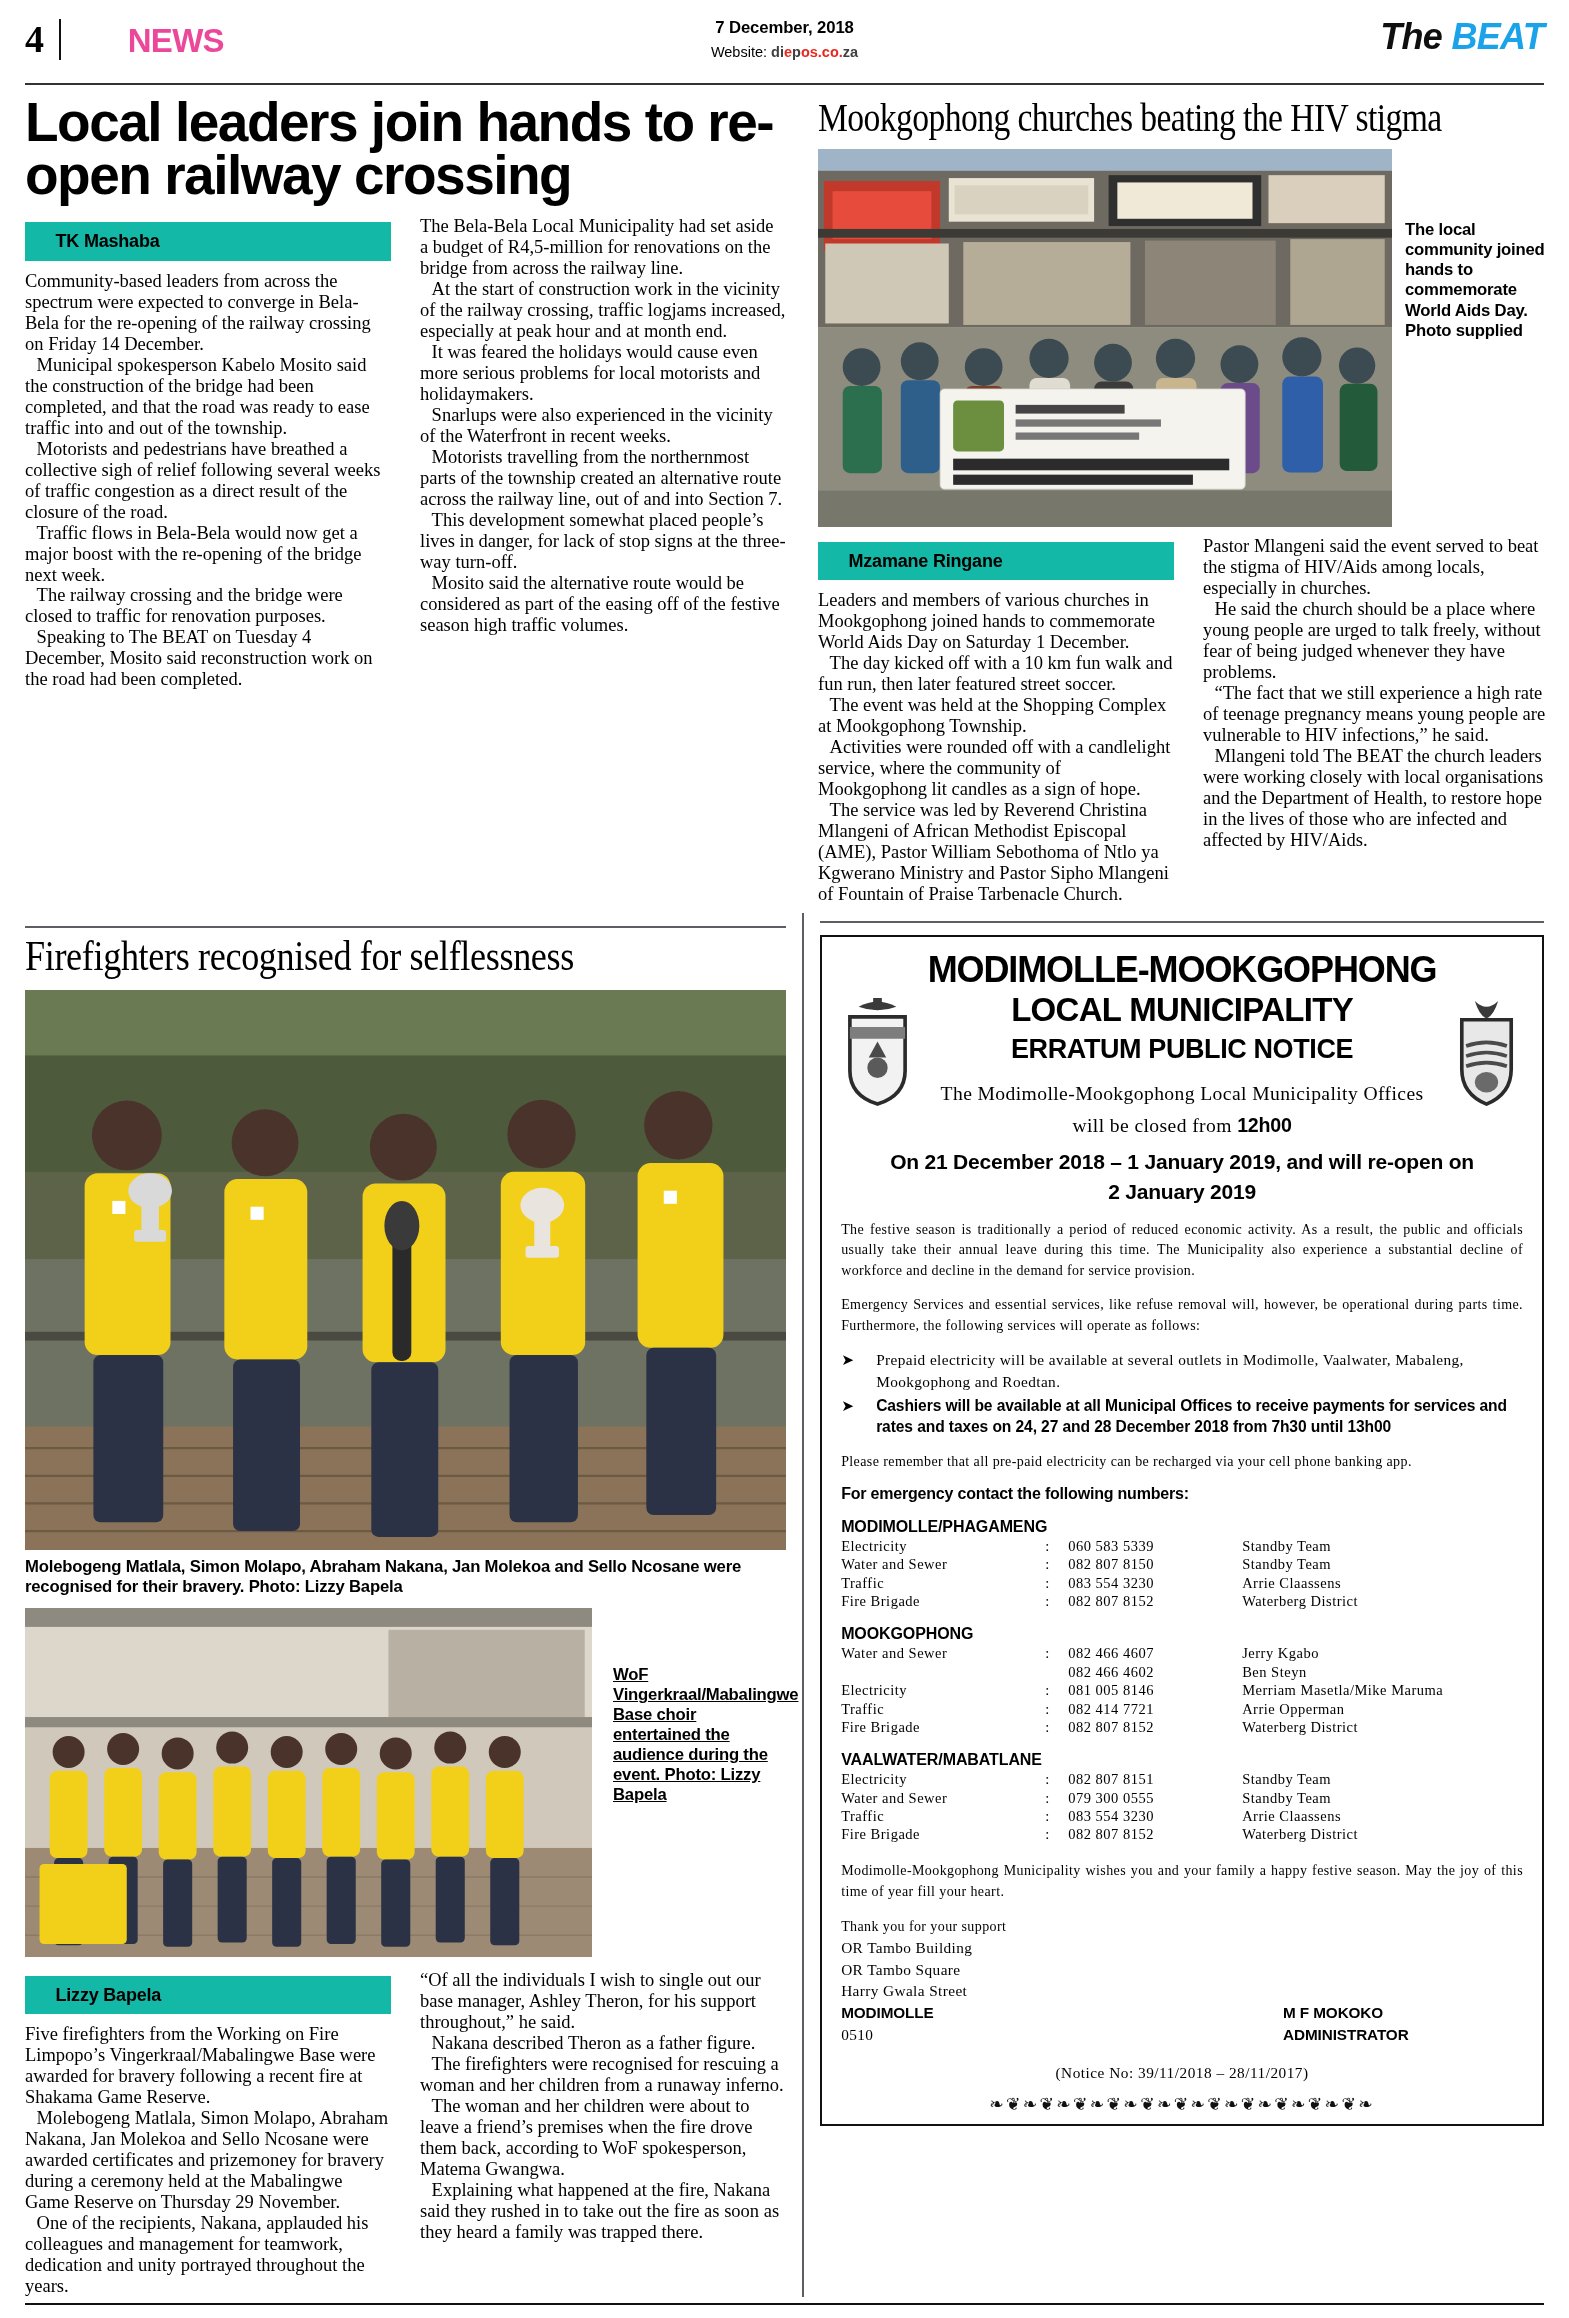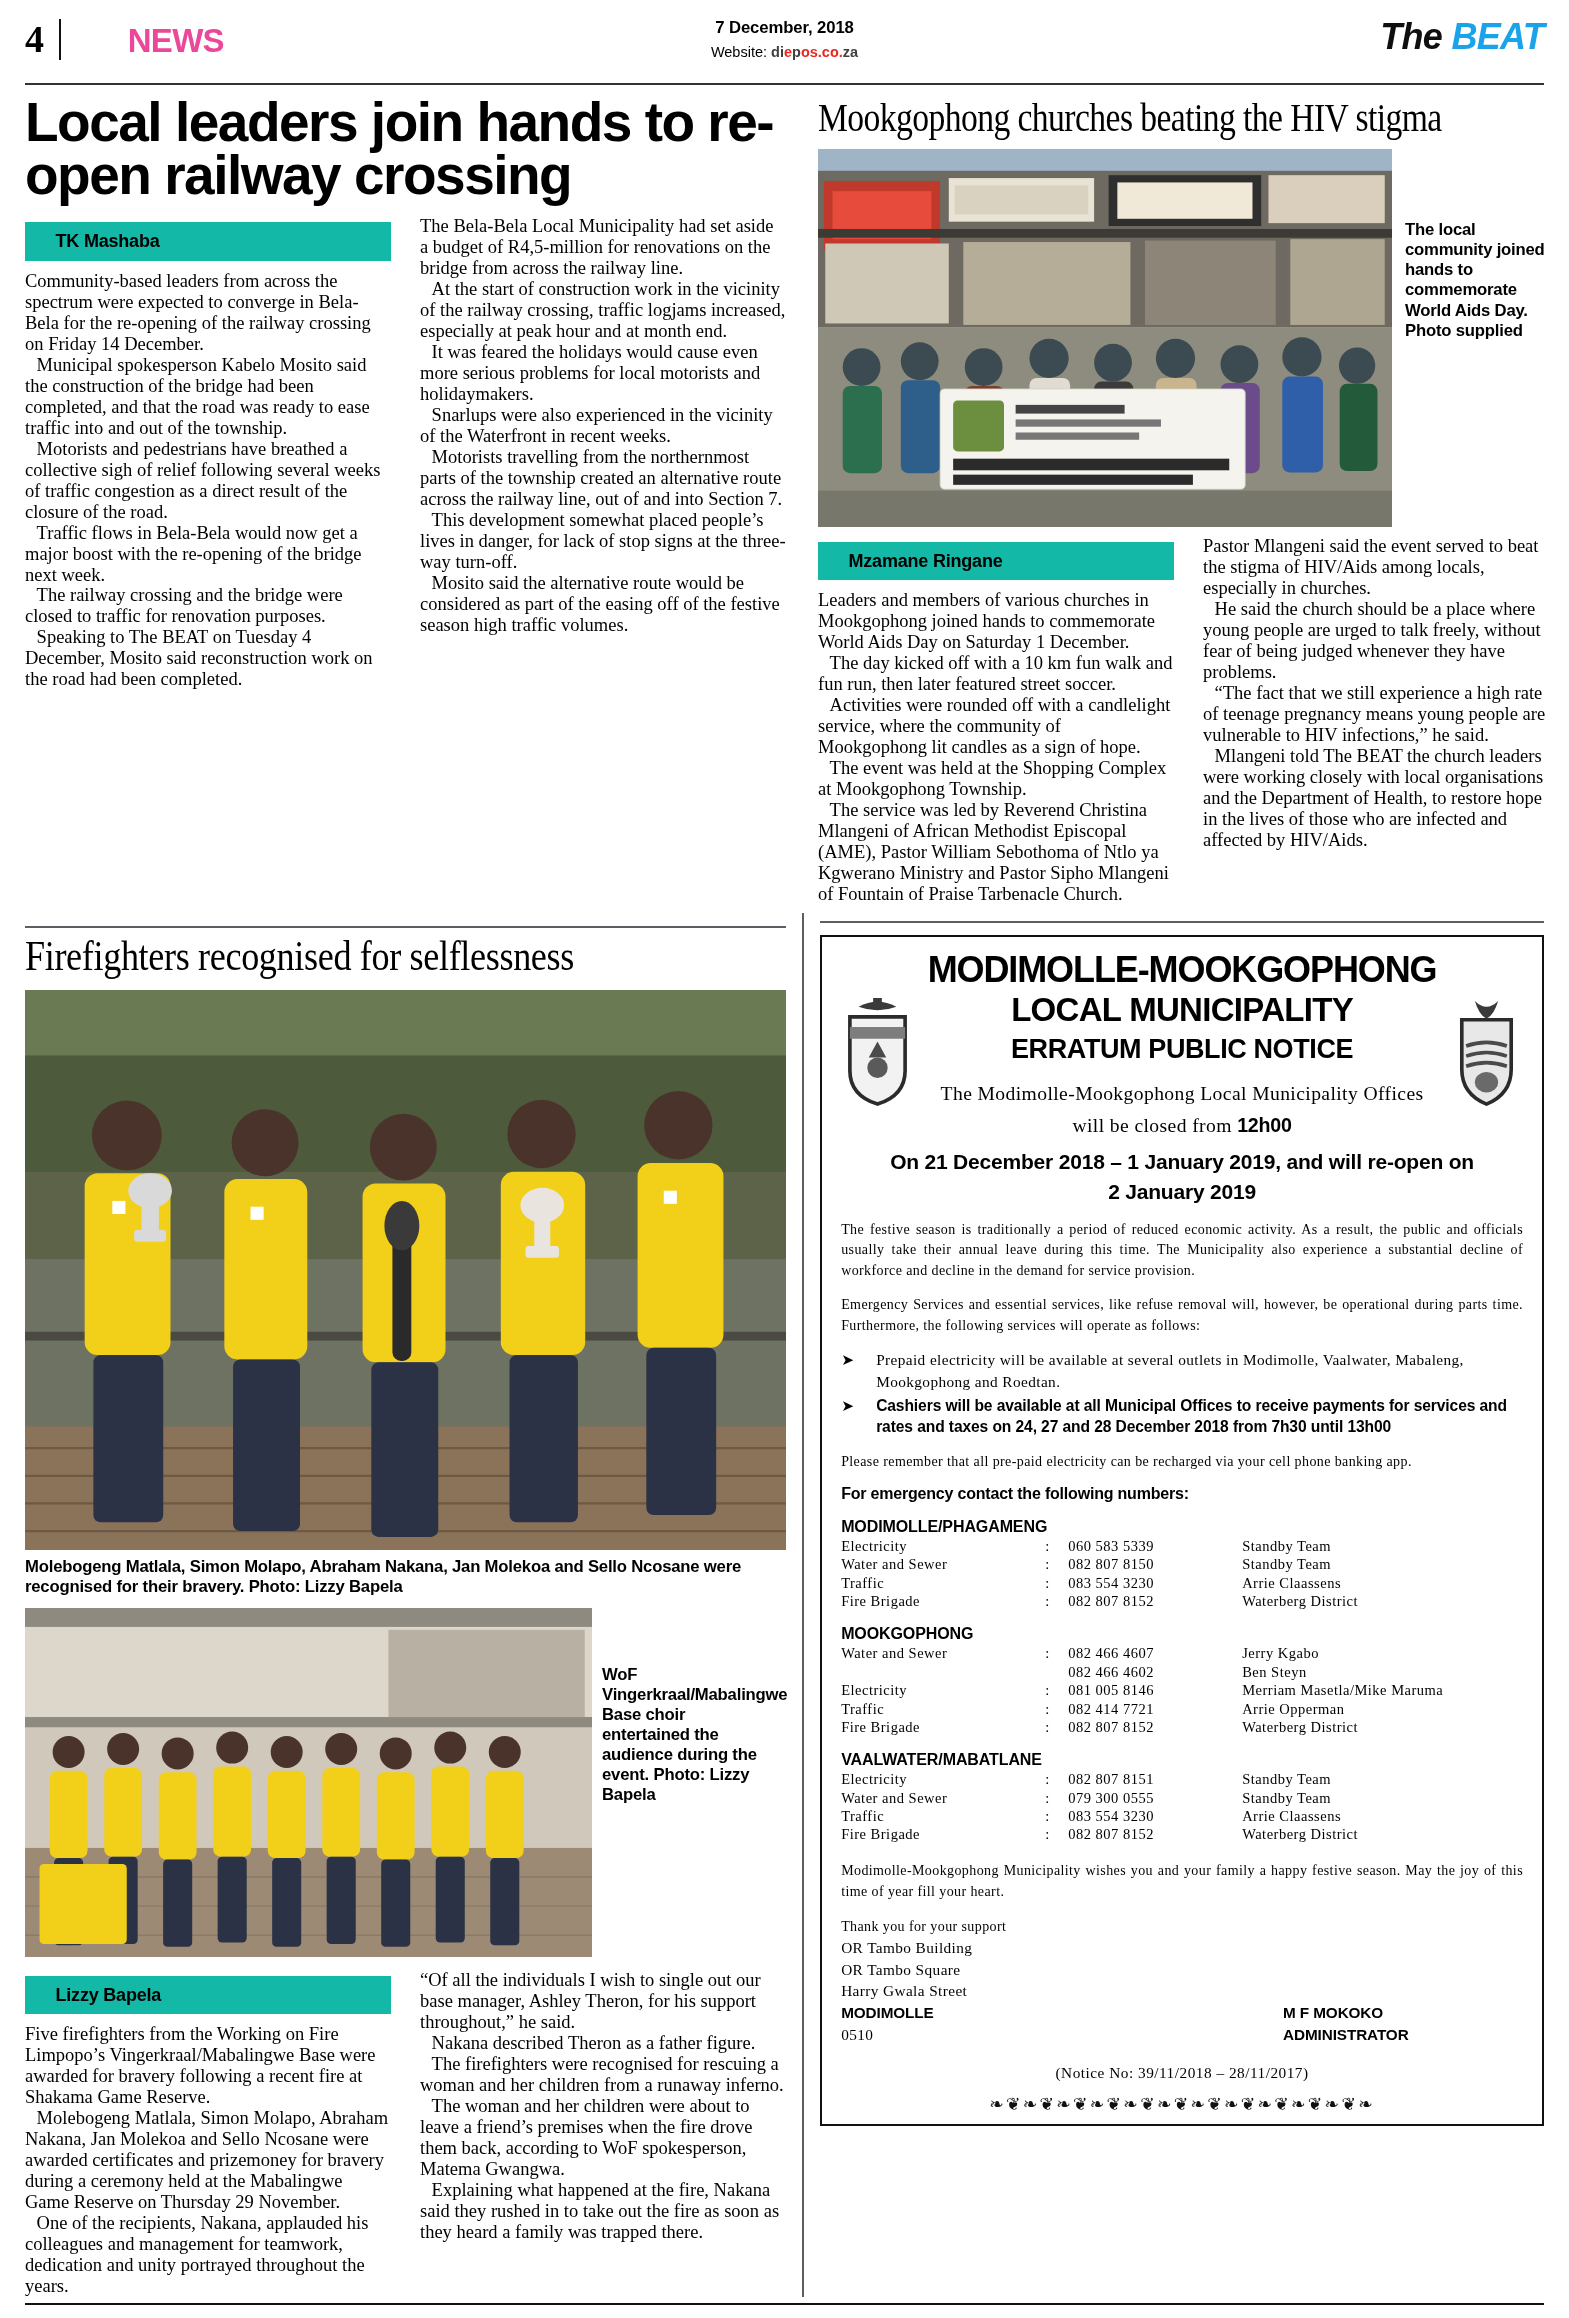--- a/index.html
+++ b/index.html
@@ -242,22 +242,22 @@
 
         <div class="cap-side" style="width:154px;padding-top:71px;">The local community joined hands to commemorate World Aids Day. Photo supplied</div>
       </div>
 
       <div style="display:flex; gap:29px; margin-top:8.7px;">
         <div style="width:356px;">
           <div class="byline">Mzamane Ringane</div>
           <div class="bodycol">
             <p>Leaders and members of various churches in Mookgophong joined hands to commemorate World Aids Day on Saturday 1 December.</p>
             <p>The day kicked off with a 10 km fun walk and fun run, then later featured street soccer.</p>
+            <p>The event was held at the Shopping Complex at Mookgophong Township.</p>
             <p>Activities were rounded off with a candlelight service, where the community of Mookgophong lit candles as a sign of hope.</p>
-            <p>The event was held at the Shopping Complex at Mookgophong Township.</p>
             <p>The service was led by Reverend Christina Mlangeni of African Methodist Episcopal (AME), Pastor William Sebothoma of Ntlo ya Kgwerano Ministry and Pastor Sipho Mlangeni of Fountain of Praise Tarbenacle Church.</p>
           </div>
         </div>
         <div style="width:356px;">
           <div class="bodycol">
             <p>Pastor Mlangeni said the event served to beat the stigma of HIV/Aids among locals, especially in churches.</p>
             <p>He said the church should be a place where young people are urged to talk freely, without fear of being judged whenever they have problems.</p>
             <p>“The fact that we still experience a high rate of teenage pregnancy means young people are vulnerable to HIV infections,” he said.</p>
             <p>Mlangeni told The BEAT the church leaders were working closely with local organisations and the Department of Health, to restore hope in the lives of those who are infected and affected by HIV/Aids.</p>
           </div>
@@ -332,21 +332,21 @@
             <rect x="700" y="302" width="22" height="52"></rect>
             <ellipse cx="711" cy="296" rx="30" ry="24"></ellipse>
           </g>
 
           <rect x="505" y="330" width="26" height="180" rx="12" fill="#2a2a2a"></rect>
           <ellipse cx="518" cy="324" rx="24" ry="34" fill="#3a3a3a"></ellipse>
         </svg>
       </div>
       <div class="cap-bold" style="margin-top:7.3px;width:742px;">Molebogeng Matlala, Simon Molapo, Abraham Nakana, Jan Molekoa and Sello Ncosane were recognised for their bravery. Photo: Lizzy Bapela</div>
 
-      <div style="display:flex;gap:10px;margin-top:11.6px;">
+      <div style="display:flex;gap:21px;margin-top:11.6px;text-decoration:underline;">
         <div class="photo" style="width:567px;height:349px;">
           <svg width="567" height="349" viewBox="0 0 780 480" preserveAspectRatio="none" aria-hidden="true">
             <rect width="780" height="480" fill="#cfc8bb"></rect>
             <rect x="0" y="0" width="780" height="150" fill="#ddd7cb"></rect>
             <rect x="0" y="0" width="780" height="26" fill="#8e8a80"></rect>
             <rect x="0" y="150" width="780" height="14" fill="#8e8a80"></rect>
             <rect x="500" y="30" width="270" height="120" fill="#b7b0a3"></rect>
             <rect x="0" y="330" width="780" height="150" fill="#9c8a74"></rect>
             <g stroke="#8a7a66" stroke-width="2">
               <line x1="0" y1="370" x2="780" y2="370"></line>

